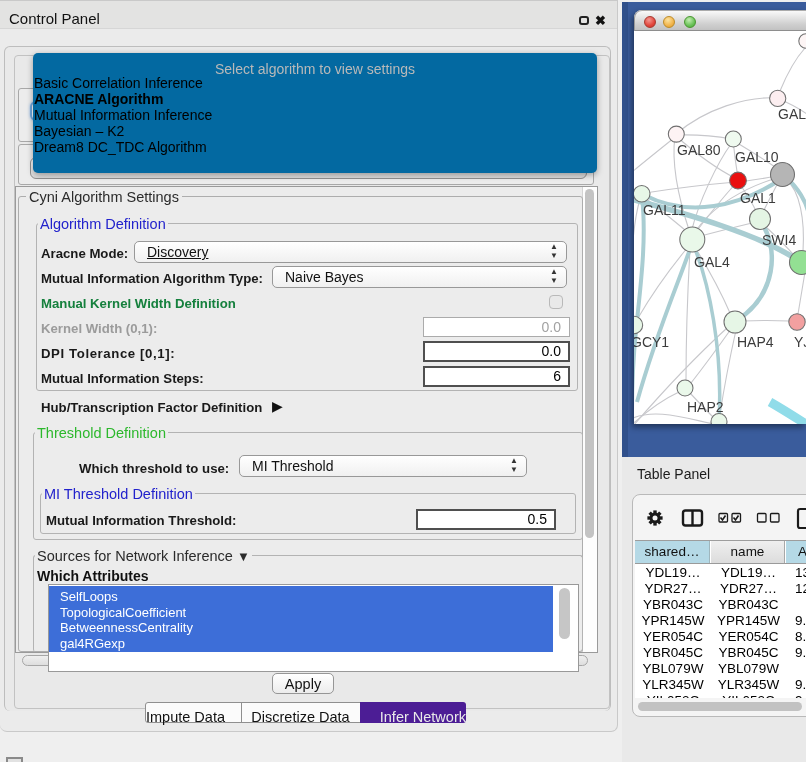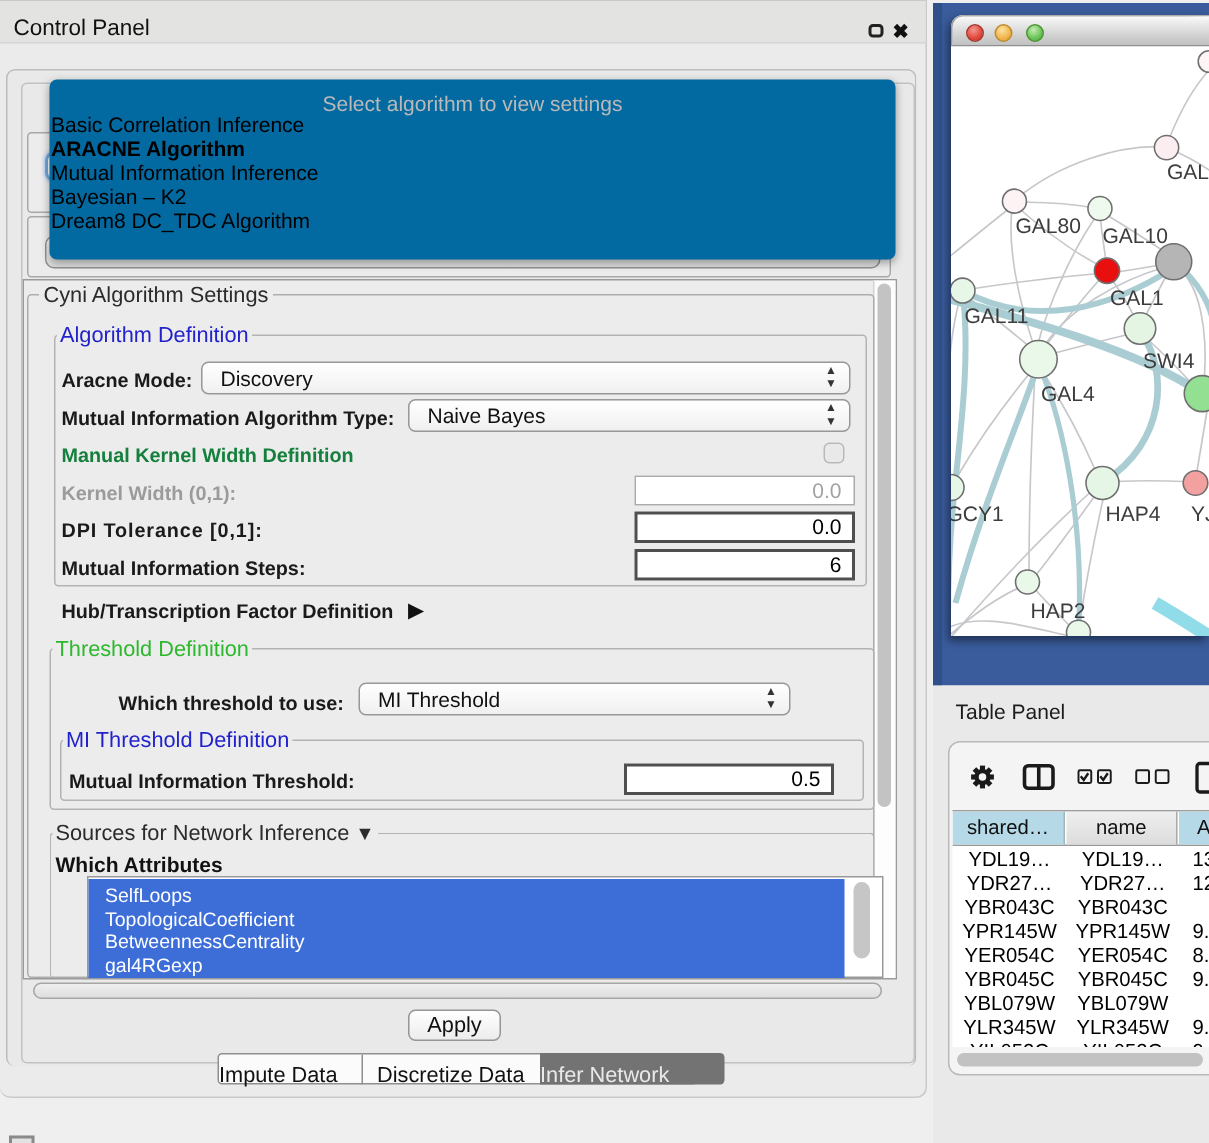--- a/index.html
+++ b/index.html
@@ -37,35 +37,35 @@
   </div>
 
   <div class="abs" style="left:22px; top:654px; width:566px; height:11px; border:1px solid #a6a6a6; border-radius:6px; background:linear-gradient(#efefef,#dedede);"></div>
 
   <div class="abs" style="left:272px; top:672px; width:62px; height:21px; border:1px solid #969696; border-radius:5px; background:linear-gradient(#ffffff,#ececec); text-align:center; font-size:14.5px; line-height:20px; color:#111;">Apply</div>
 
   <div class="abs" style="left:145px; top:701px; width:320px; height:21px; border:1px solid #8f8f8f; border-radius:3px; background:#fbfbfb; font-size:14.5px; line-height:29px;">
     <div class="abs" style="left:0; top:0; width:95px; text-align:left; color:#111;">Impute Data</div>
     <div class="abs" style="left:95px; top:0; width:1px; height:20px; background:#8f8f8f;"></div>
     <div class="abs" style="left:96px; top:0; width:117px; text-align:center; color:#111;">Discretize Data</div>
-    <div class="abs" style="left:214px; top:-1px; width:123px; height:21px; background:#737373; color:#e9e9e9; text-align:left; line-height:30px; border-radius:0 3px 3px 0;">Infer Network</div>
+    <div class="abs" style="left:214px; top:-1px; width:106px; height:21px; background:#4c1d95; color:#e9e9e9; text-align:right; line-height:30px; border-radius:0 3px 3px 0;">Infer Network</div>
   </div>
 </div>
 
 <div id="settings" class="abs" style="left:0; top:0; width:806px; height:762px; font-size:13.2px; pointer-events:none;">
 
   <div class="abs" style="left:18px; top:196px; width:565px; height:456px; border:1px solid #adadad; border-radius:3px;"></div>
   <div class="abs" style="left:26px; top:189px; background:#ececec; padding:0 3px; font-size:14.5px; color:#2b2b2b;">Cyni Algorithm Settings</div>
 
   <div class="abs" style="left:36px; top:223px; width:542px; height:168px; border:1px solid #b3b3b3; border-radius:3px;"></div>
   <div class="abs" style="left:38px; top:216px; background:#ececec; padding:0 2px; font-size:14.5px; color:#2222cc;">Algorithm Definition</div>
 
   <div class="abs b" style="left:41px; top:246px; color:#1a1a1a;">Aracne Mode:</div>
   <div class="abs" style="left:134px; top:241px; width:433px; height:22px; border:1px solid #989898; border-radius:5px; background:linear-gradient(#ffffff,#f0f0f0); font-size:14px; line-height:20px;">
-    <span style="padding-left:12px; color:#111;">Discovery</span>
+    <span style="padding-left:12px; color:#111;text-decoration:underline;">Discovery</span>
     <span class="abs" style="right:8px; top:0; color:#333; font-size:8px; line-height:9px; text-align:center;">▲<br>▼</span>
   </div>
 
   <div class="abs b" style="left:41px; top:271px; color:#1a1a1a;">Mutual Information Algorithm Type:</div>
   <div class="abs" style="left:272px; top:266px; width:295px; height:22px; border:1px solid #989898; border-radius:5px; background:linear-gradient(#ffffff,#f0f0f0); font-size:14px; line-height:20px;">
     <span style="padding-left:12px; color:#111;">Naive Bayes</span>
     <span class="abs" style="right:8px; top:0; color:#333; font-size:8px; line-height:9px; text-align:center;">▲<br>▼</span>
   </div>
 
   <div class="abs b" style="left:41px; top:296px; color:#15803d;">Manual Kernel Width Definition</div>
@@ -96,21 +96,21 @@
   <div class="abs" style="left:42px; top:486px; background:#ececec; padding:0 2px; font-size:14.5px; color:#2222cc;">MI Threshold Definition</div>
 
   <div class="abs b" style="left:46px; top:513px; color:#1a1a1a;">Mutual Information Threshold:</div>
   <div class="abs" style="left:416px; top:509px; width:140px; height:21px; border:2px solid #4f4f4f; background:#fff; font-size:14px; line-height:17px; text-align:right;"><span style="padding-right:7px; color:#000;">0.5</span></div>
 
   <div class="abs" style="left:33px; top:555px; width:550px; height:97px; border:1px solid #b3b3b3; border-radius:3px; border-bottom:none;"></div>
   <div class="abs" style="left:35px; top:548px; background:#ececec; padding:0 2px; font-size:14.5px; color:#2b2b2b;">Sources for Network Inference <span style="font-size:13px;">▼</span></div>
 
   <div class="abs b" style="left:37px; top:568px; color:#111; font-size:14px;">Which Attributes</div>
 
-  <div class="abs" style="left:58px; top:584px; width:531px; height:68px; background:#fff; border:1px solid #999;">
+  <div class="abs" style="left:48px; top:584px; width:531px; height:88px; background:#fff; border:1px solid #999;">
     <div class="abs" style="left:0; top:1px; width:504px; height:66px; background:#3d6ed8; color:#fff; font-size:13px; line-height:15.7px; padding:3px 0 0 11px;">
       SelfLoops<br>TopologicalCoefficient<br>BetweennessCentrality<br>gal4RGexp
     </div>
     <div class="abs" style="left:510px; top:3px; width:11px; height:51px; background:#c6c6c6; border-radius:6px;"></div>
   </div>
 </div>
 
 <div class="abs" style="left:33px; top:53px; width:564px; height:120px; background:#0369a1; border-radius:5px; box-shadow:0 2px 6px rgba(0,0,0,0.35); z-index:50;">
   <div class="abs" style="left:0; top:8px; width:100%; text-align:center; font-size:14px; color:#b9b9b9;">Select algorithm to view settings</div>
   <div class="abs" style="left:1px; top:22px; font-size:14px; color:#000; line-height:16px;">

